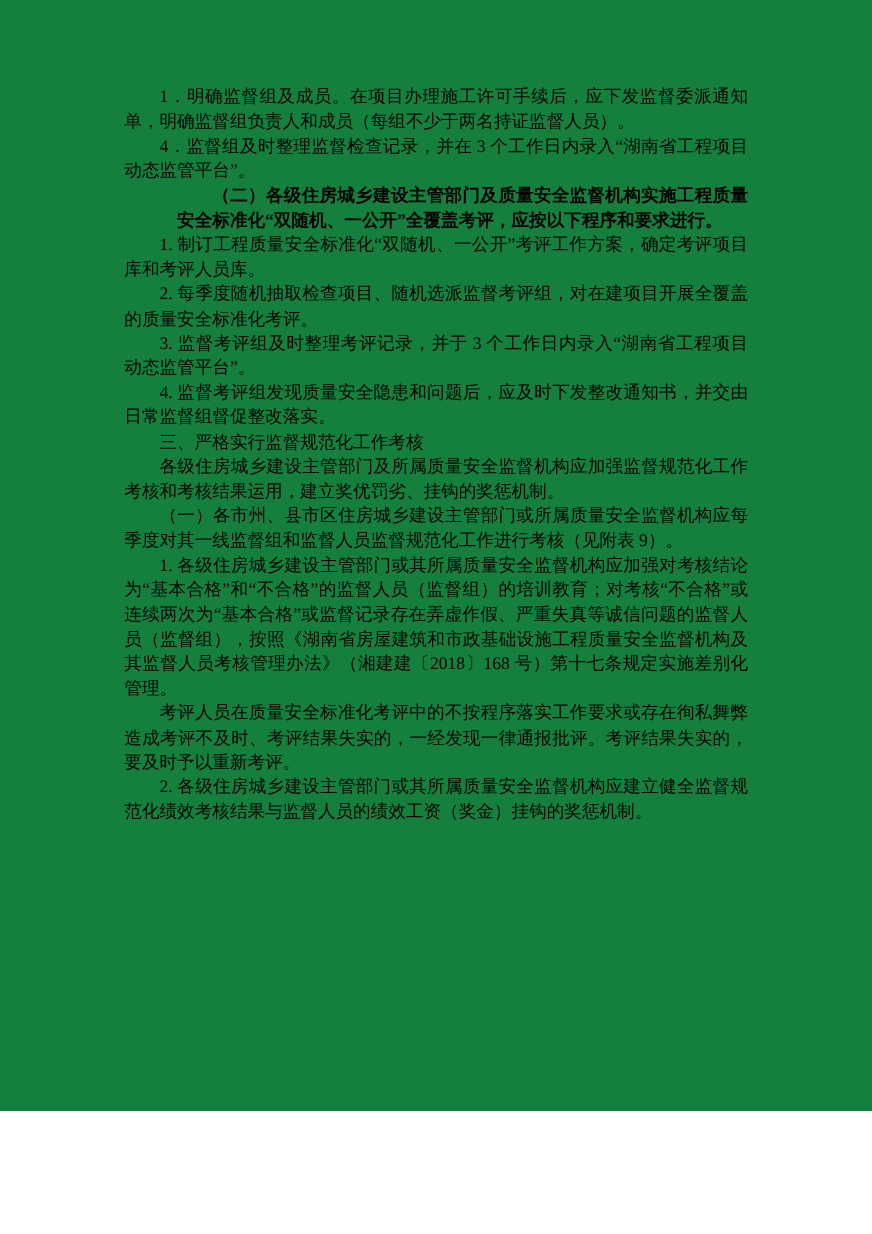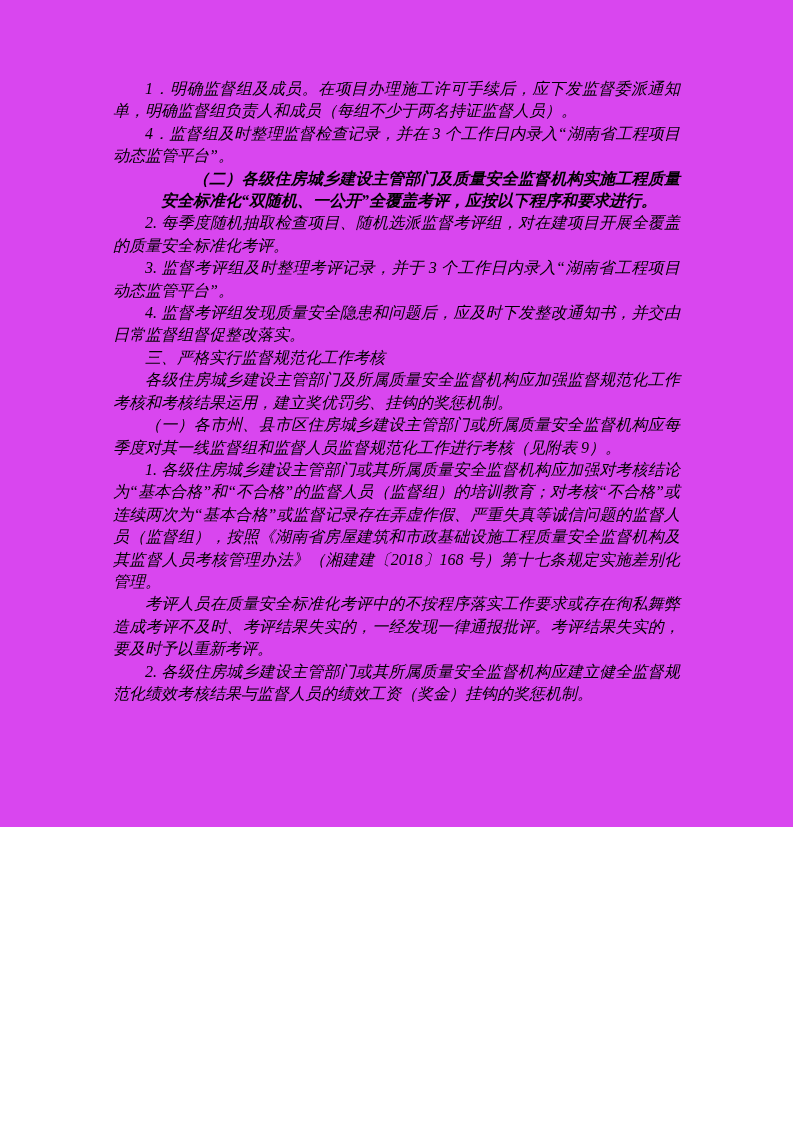--- a/index.html
+++ b/index.html
@@ -1,25 +1,24 @@
 <!DOCTYPE html>
 <html><head>
 <meta charset="utf-8">
 <style>
   * { margin: 0; padding: 0; box-sizing: border-box; }
   html, body { background: #ffffff; }
   .page {
     position: relative;
     width: 793px;
-    height: 827px;
-    background: #d946ef;
+    height: 1010px;
+    background: #15803d;
     overflow: hidden;
     font-family: "Liberation Serif", "DejaVu Serif", serif;
     color: #000000;
-    font-style: italic;
   }
   .content {
     position: absolute;
     left: 113px;
     top: 78px;
     width: 567px;
   }
   .content p {
     font-size: 16px;
     line-height: 22.4px;
@@ -34,20 +33,21 @@
   }
 </style>
 </head>
 <body>
 
 <div class="page">
   <div class="content">
     <p>1．明确监督组及成员。在项目办理施工许可手续后，应下发监督委派通知单，明确监督组负责人和成员（每组不少于两名持证监督人员）。</p>
     <p>4．监督组及时整理监督检查记录，并在 3 个工作日内录入“湖南省工程项目动态监管平台”。</p>
     <p class="bold">（二）各级住房城乡建设主管部门及质量安全监督机构实施工程质量安全标准化“双随机、一公开”全覆盖考评，应按以下程序和要求进行。</p>
+    <p>1. 制订工程质量安全标准化“双随机、一公开”考评工作方案，确定考评项目库和考评人员库。</p>
     <p>2. 每季度随机抽取检查项目、随机选派监督考评组，对在建项目开展全覆盖的质量安全标准化考评。</p>
     <p>3. 监督考评组及时整理考评记录，并于 3 个工作日内录入“湖南省工程项目动态监管平台”。</p>
     <p>4. 监督考评组发现质量安全隐患和问题后，应及时下发整改通知书，并交由日常监督组督促整改落实。</p>
     <p>三、严格实行监督规范化工作考核</p>
     <p>各级住房城乡建设主管部门及所属质量安全监督机构应加强监督规范化工作考核和考核结果运用，建立奖优罚劣、挂钩的奖惩机制。</p>
     <p>（一）各市州、县市区住房城乡建设主管部门或所属质量安全监督机构应每季度对其一线监督组和监督人员监督规范化工作进行考核（见附表 9）。</p>
     <p>1. 各级住房城乡建设主管部门或其所属质量安全监督机构应加强对考核结论为“基本合格”和“不合格”的监督人员（监督组）的培训教育；对考核“不合格”或连续两次为“基本合格”或监督记录存在弄虚作假、严重失真等诚信问题的监督人员（监督组），按照《湖南省房屋建筑和市政基础设施工程质量安全监督机构及其监督人员考核管理办法》（湘建建〔2018〕168 号）第十七条规定实施差别化管理。</p>
     <p>考评人员在质量安全标准化考评中的不按程序落实工作要求或存在徇私舞弊造成考评不及时、考评结果失实的，一经发现一律通报批评。考评结果失实的，要及时予以重新考评。</p>
     <p>2. 各级住房城乡建设主管部门或其所属质量安全监督机构应建立健全监督规范化绩效考核结果与监督人员的绩效工资（奖金）挂钩的奖惩机制。</p>
   </div>

